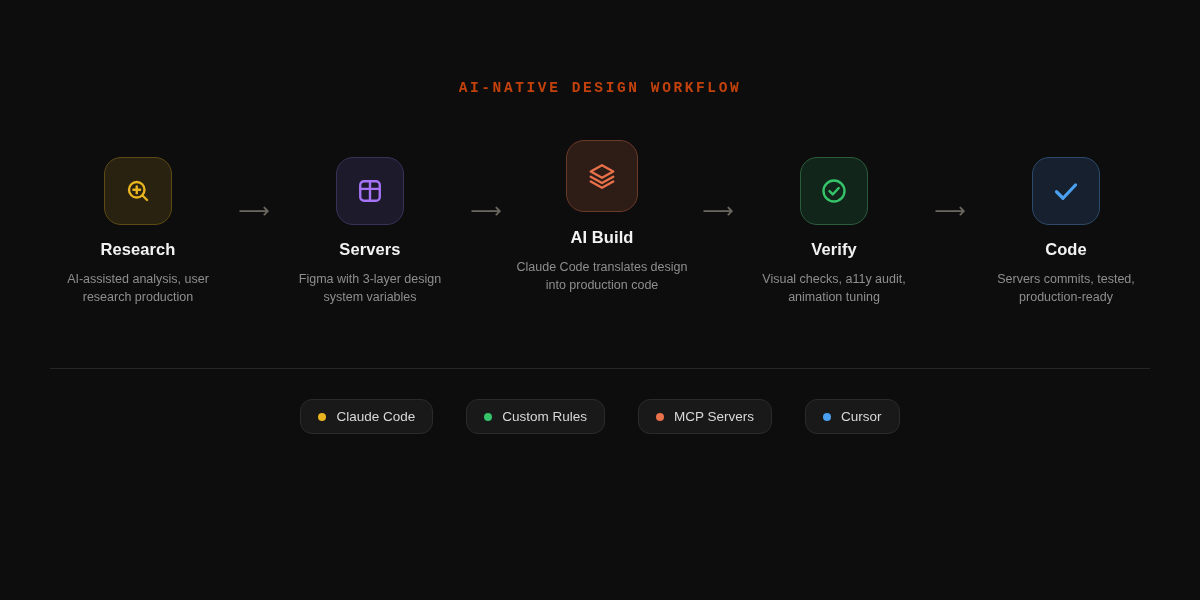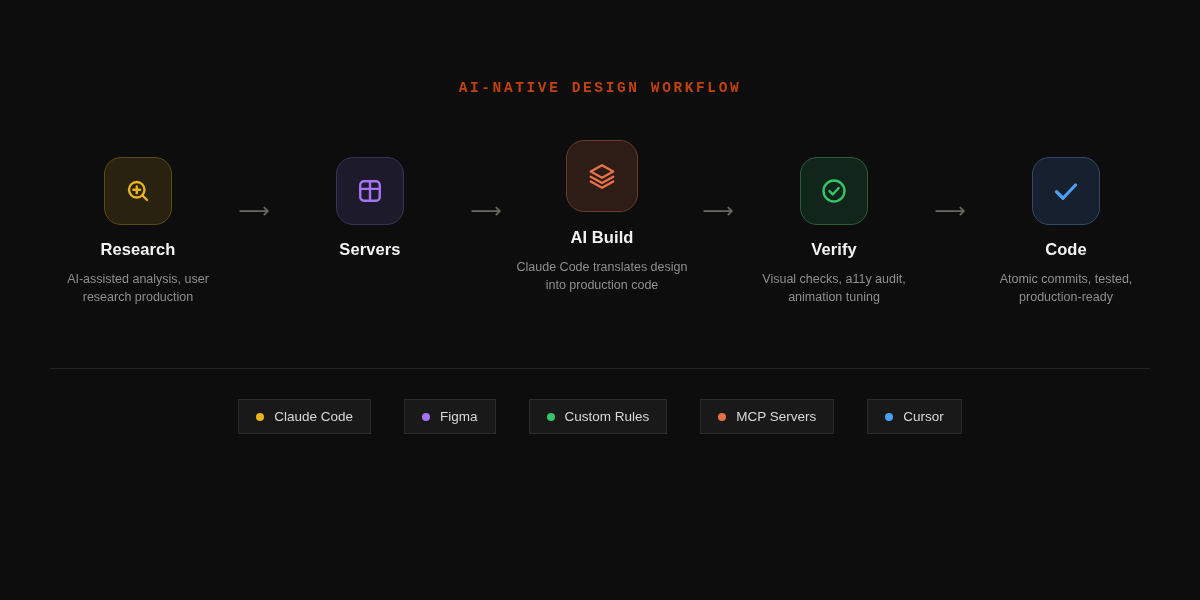--- a/index.html
+++ b/index.html
@@ -124,21 +124,21 @@
     align-items: center;
     gap: 33px;
   }
 
   .chip {
     display: flex;
     align-items: center;
     gap: 10px;
     height: 35px;
     padding: 0 17px;
-    border-radius: 0;
+    border-radius: 12px;
     background: #191919;
     border: 1px solid #2b2b2b;
   }
 
   .chip-dot {
     width: 8px;
     height: 8px;
     border-radius: 50%;
     flex: 0 0 auto;
   }
@@ -174,20 +174,21 @@
       </div>
       <div class="step">
         <div class="tile" style="background: rgb(29, 26, 44); border-color: rgb(58, 49, 88);">
           <svg width="30" height="30" viewBox="0 0 24 24" fill="none" stroke="#a673f7" stroke-width="1.9" stroke-linecap="round" stroke-linejoin="round">
             <rect x="4.2" y="4.2" width="15.6" height="15.6" rx="3"></rect>
             <line x1="12" y1="4.2" x2="12" y2="19.8"></line>
             <line x1="4.2" y1="10.3" x2="19.8" y2="10.3"></line>
           </svg>
         </div>
         <div class="step-name">Servers</div>
+        <div class="step-desc">Figma with 3-layer design system variables</div>
       </div>
       <div class="arrow">
         <span style="font-size: 22px;">⟶</span>
       </div>
       <div class="step featured">
         <div class="tile" style="background: rgb(46, 28, 22); border-color: rgb(107, 58, 41);">
           <svg width="30" height="30" viewBox="0 0 24 24" fill="none" stroke="#e8714a" stroke-width="1.9" stroke-linecap="round" stroke-linejoin="round">
             <polygon points="12,3.4 21,8.4 12,13.4 3,8.4"></polygon>
             <polyline points="3,12.6 12,17.6 21,12.6"></polyline>
             <polyline points="3,16.4 12,21.4 21,16.4"></polyline>
@@ -212,36 +213,32 @@
       <div class="arrow">
         <span style="font-size: 22px;">⟶</span>
       </div>
       <div class="step">
         <div class="tile" style="background: rgb(22, 32, 46); border-color: rgb(45, 74, 107);">
           <svg width="30" height="30" viewBox="0 0 24 24" fill="none" stroke="#4a9ff0" stroke-width="2.6" stroke-linecap="round" stroke-linejoin="round">
             <polyline points="4.4,12.6 9.6,17.8 19.6,7.2"></polyline>
           </svg>
         </div>
         <div class="step-name">Code</div>
-        <div class="step-desc">Atomic commits, tested, production-ready</div>
+        <div class="step-desc">Servers commits, tested, production-ready</div>
       </div>
     </div>
 
   <div class="divider"></div>
 
   <div class="chips">
       <div class="chip">
         <span class="chip-dot" style="background: rgb(232, 180, 32);"></span>
         <span class="chip-label">Claude Code</span>
       </div>
       <div class="chip">
-        <span class="chip-dot" style="background: rgb(166, 115, 247);"></span>
-        <span class="chip-label">Figma</span>
-      </div>
-      <div class="chip">
         <span class="chip-dot" style="background: rgb(53, 196, 106);"></span>
         <span class="chip-label">Custom Rules</span>
       </div>
       <div class="chip">
         <span class="chip-dot" style="background: rgb(232, 113, 74);"></span>
         <span class="chip-label">MCP Servers</span>
       </div>
       <div class="chip">
         <span class="chip-dot" style="background: rgb(74, 159, 240);"></span>
         <span class="chip-label">Cursor</span>

